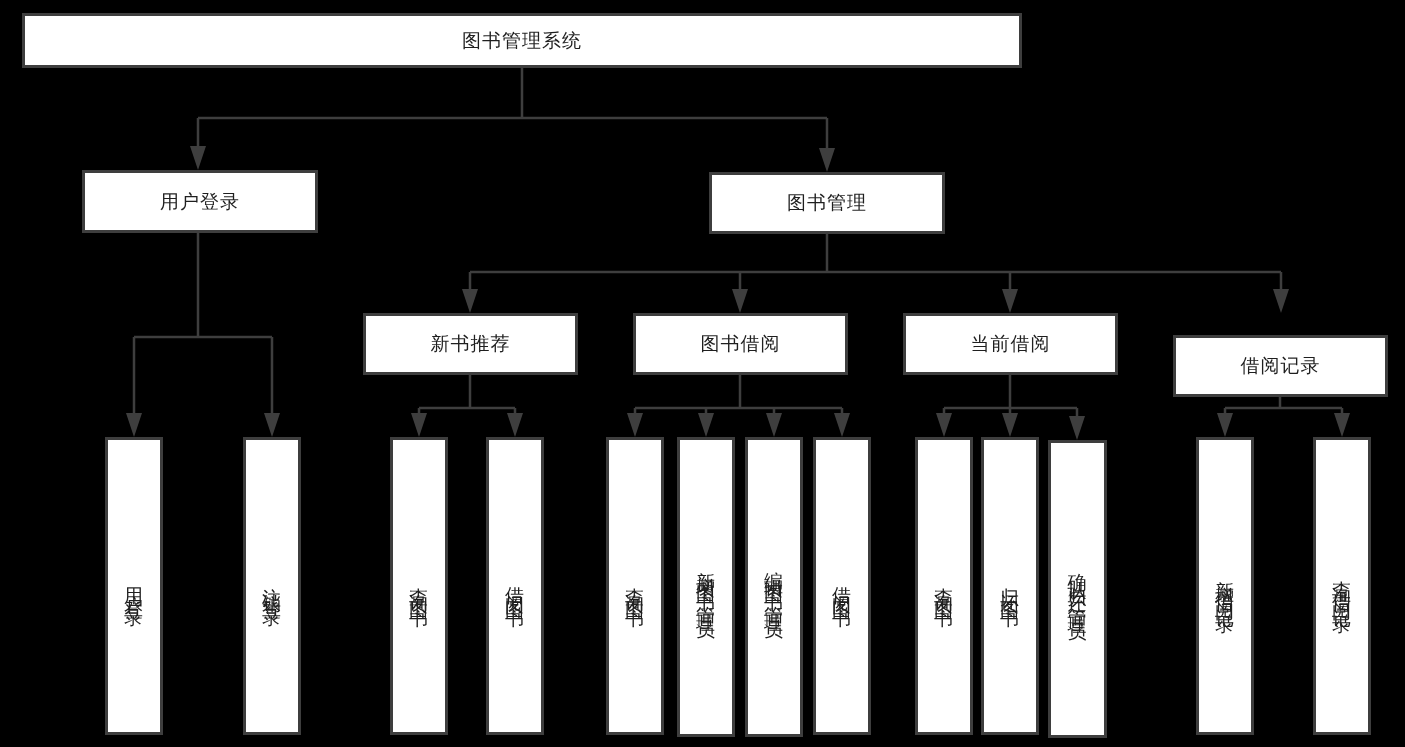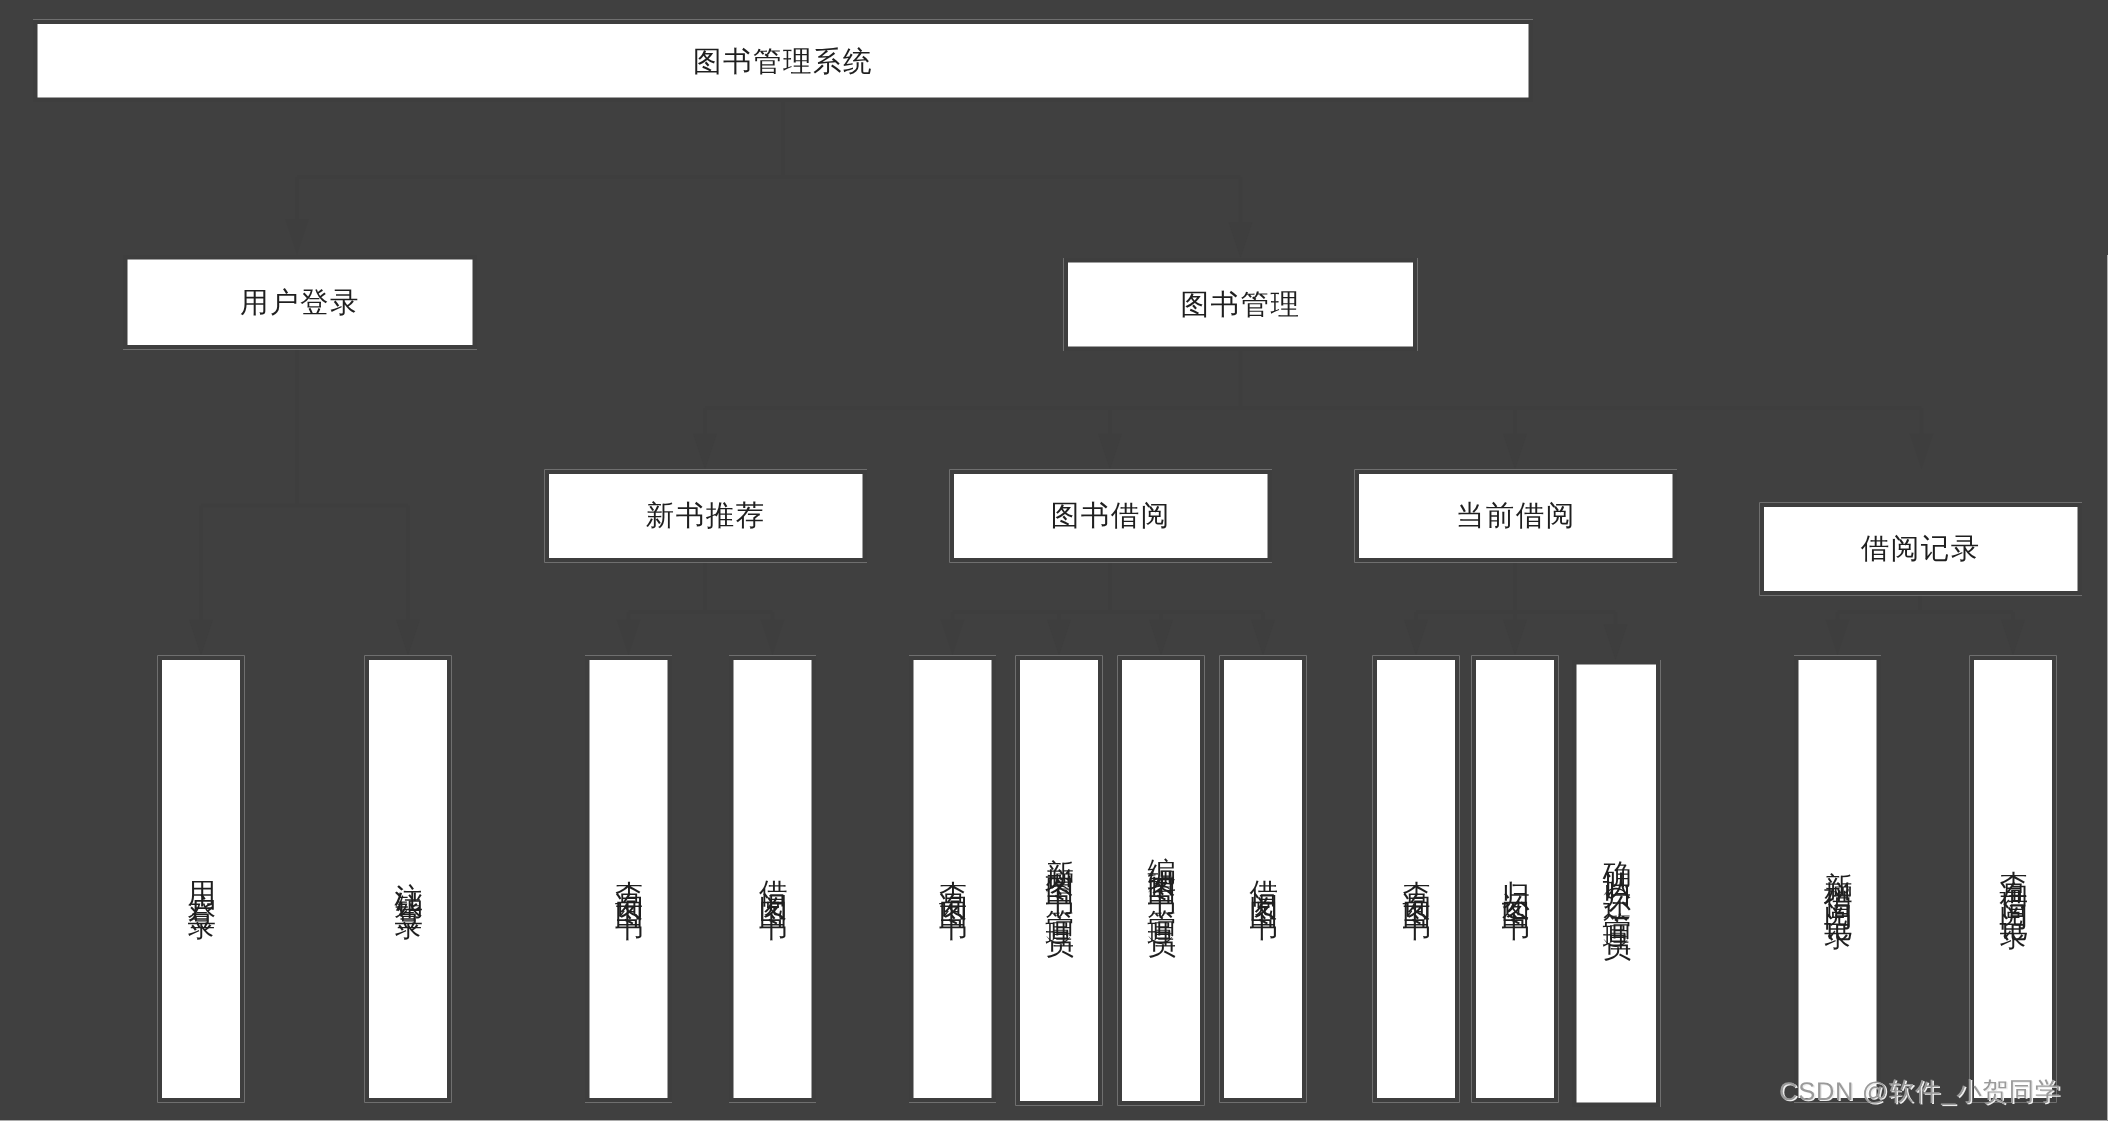--- a/index.html
+++ b/index.html
@@ -8,21 +8,21 @@
     background: #ffffff;
     width: 1405px;
     height: 747px;
     overflow: hidden;
     font-family: "Liberation Sans", "DejaVu Sans", sans-serif;
   }
   .canvas {
     position: relative;
     width: 1405px;
     height: 747px;
-    background: #404040;
+    background: #000000;
     text-decoration: underline;
   }
   .connectors {
     position: absolute;
     left: 0; top: 0;
     width: 1405px;
     height: 747px;
   }
   .box {
     position: absolute;
@@ -139,15 +139,14 @@
   <div class="vbox" style="left:745px; top:437px; width:58px; height:300px;">编辑图书（管理员）</div>
   <div class="vbox" style="left:813px; top:437px; width:58px; height:298px;">借阅图书</div>
 
   <div class="vbox" style="left:915px; top:437px; width:58px; height:298px;">查询图书</div>
   <div class="vbox" style="left:981px; top:437px; width:58px; height:298px;">归还图书</div>
   <div class="vbox" style="left:1048px; top:440px; width:59px; height:298px;">确认归还（管理员）</div>
 
   <div class="vbox" style="left:1196px; top:437px; width:58px; height:298px;">新增借阅记录</div>
   <div class="vbox" style="left:1313px; top:437px; width:58px; height:298px;">查询借阅记录</div>
 
-  <div class="watermark">CSDN @软件_小贺同学</div>
 
 </div>
 
 </body></html>

